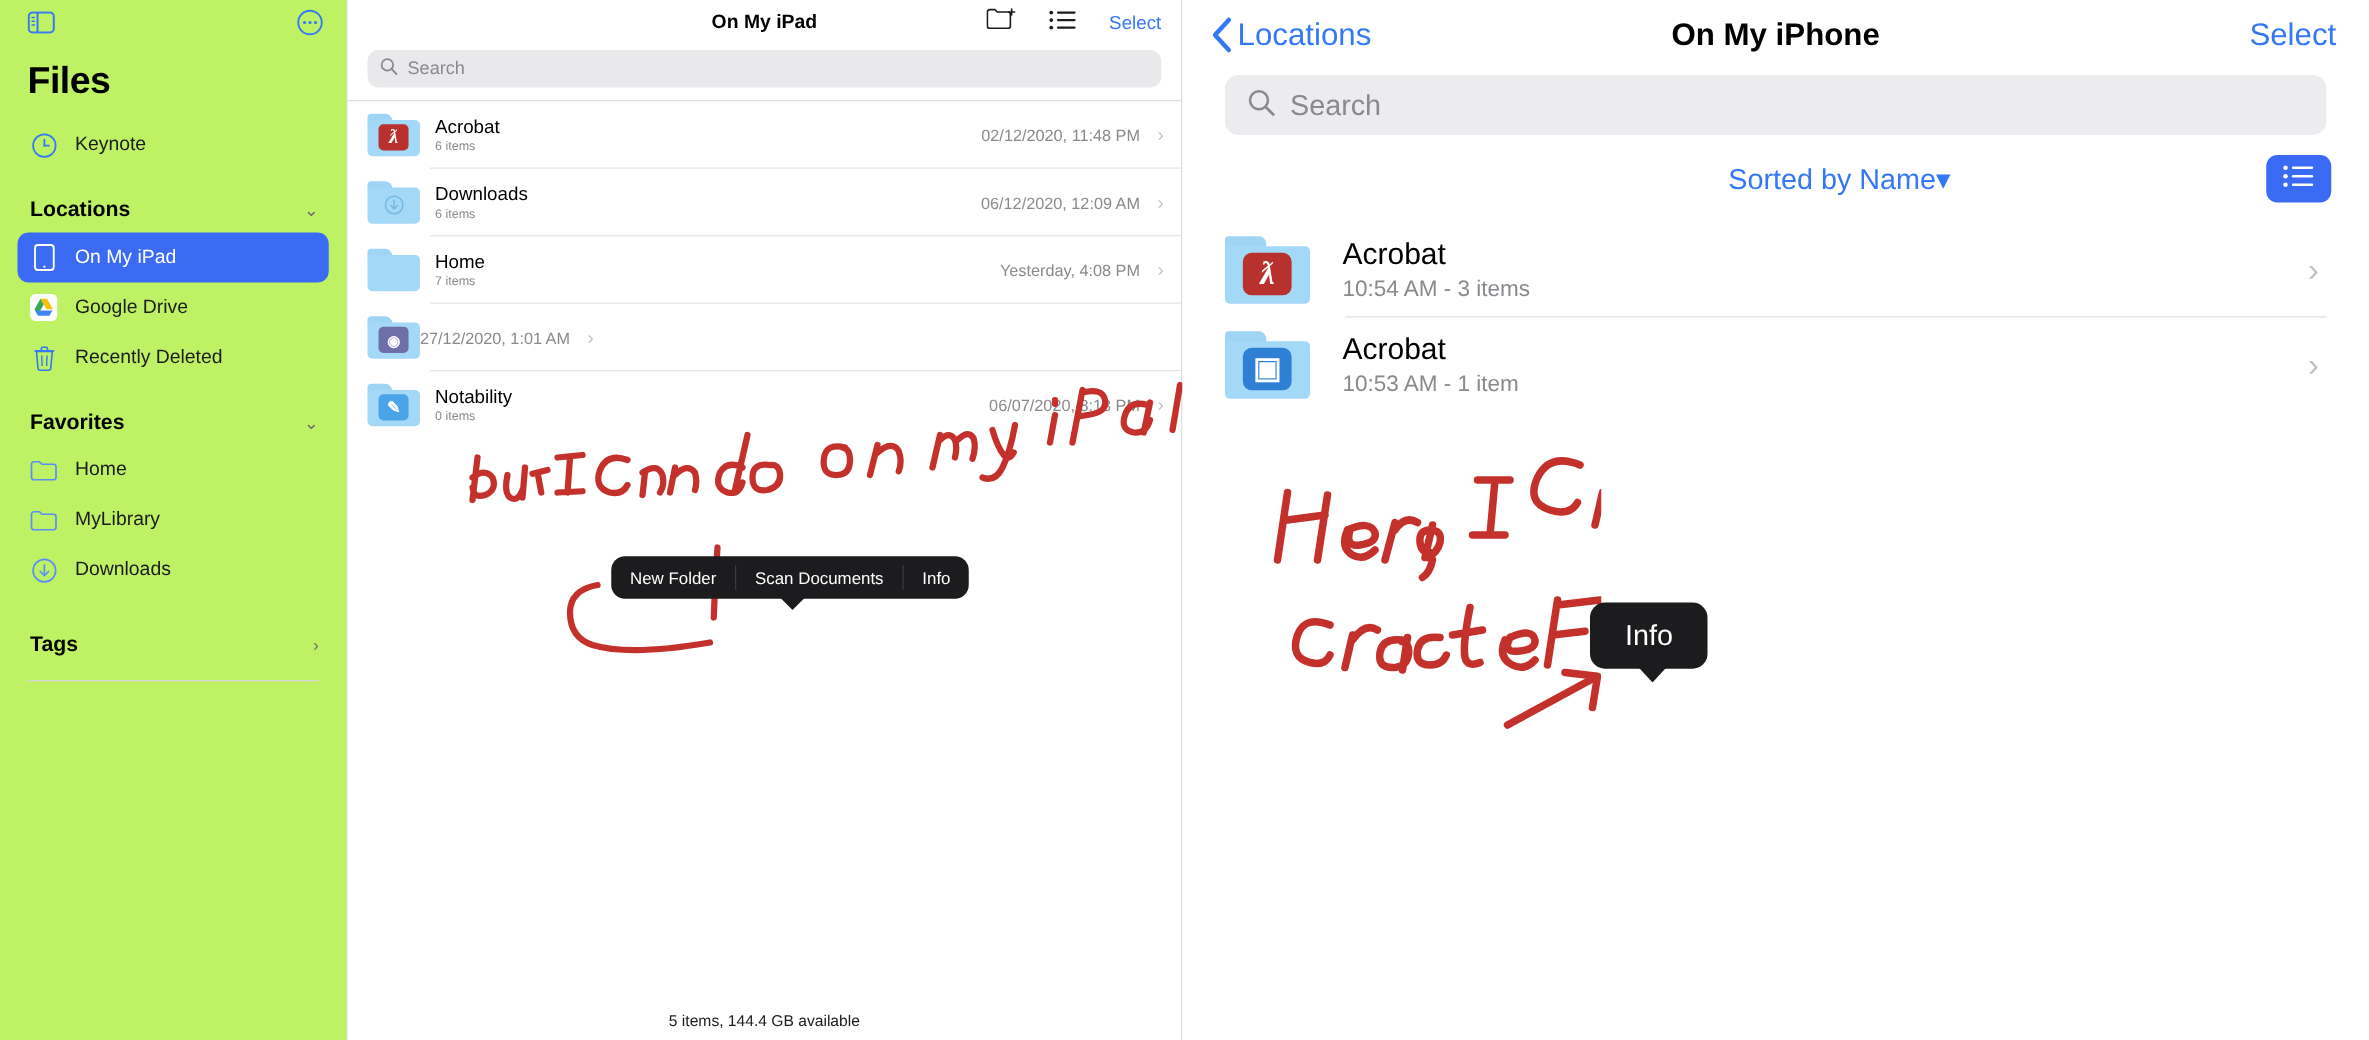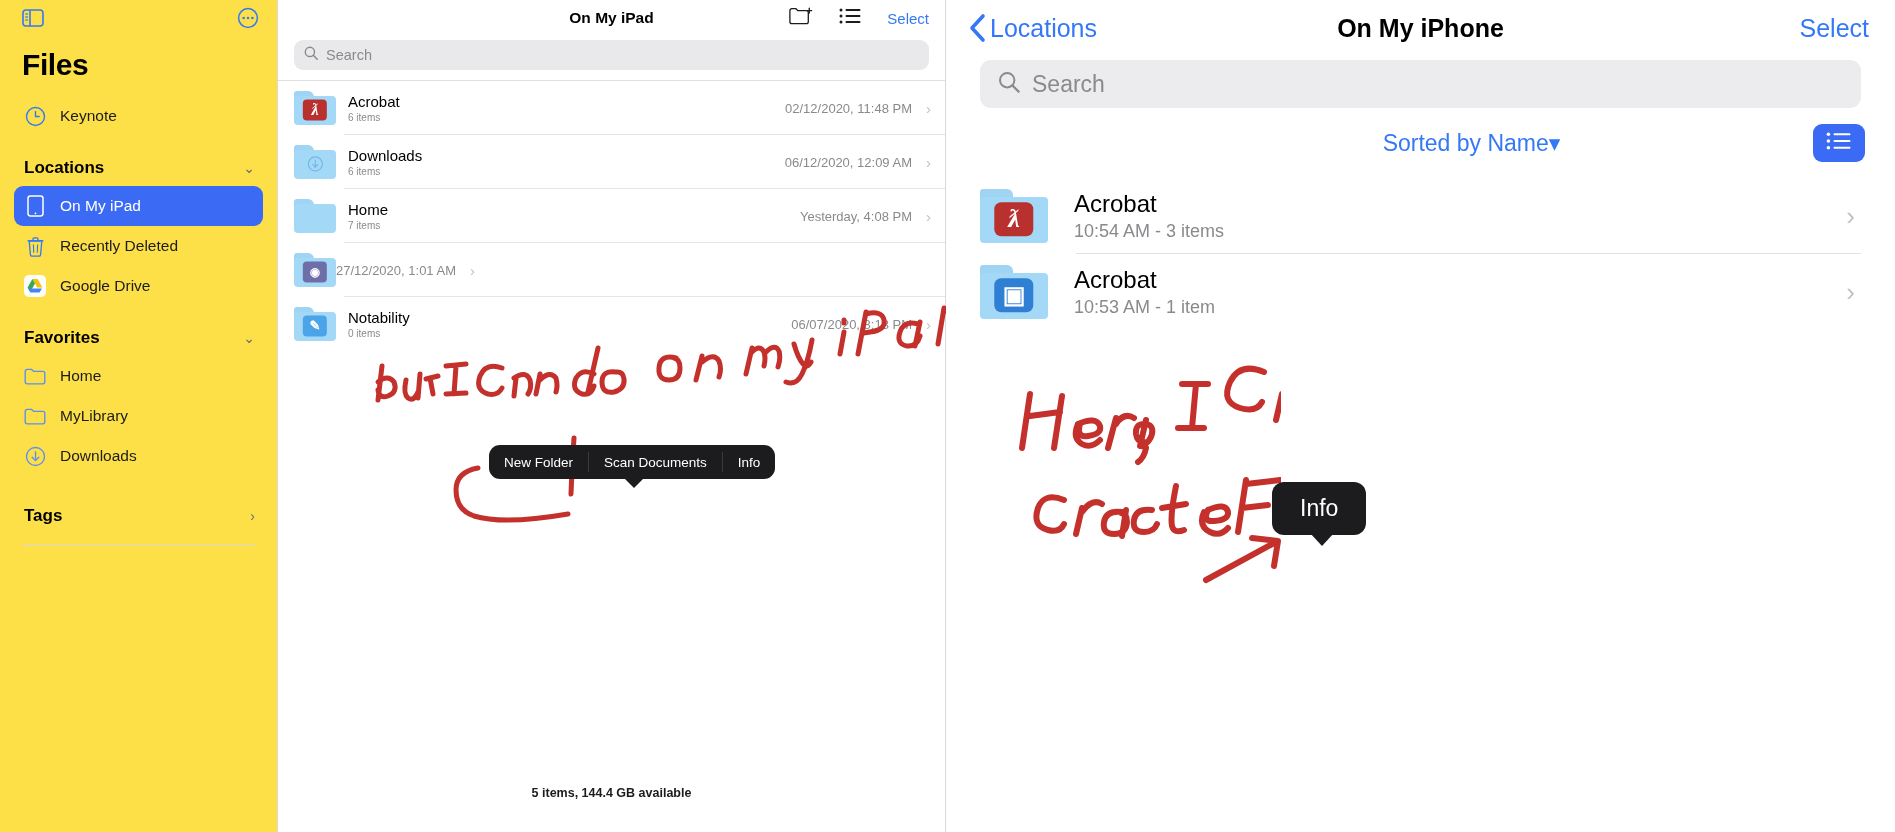--- a/index.html
+++ b/index.html
@@ -7,21 +7,21 @@
     width: 1895px; height: 832px;
     font-family: "Liberation Sans", sans-serif;
     background: #ffffff;
     overflow: hidden;
   }
   .screen { position: relative; width: 1895px; height: 832px; display: flex; }
 
   
   .sidebar {
     width: 278px; height: 832px;
-    background: #fde047;
+    background: #bef264;
     border-right: 1px solid #d8d7dc;
     position: relative;
     flex: 0 0 278px;
   }
   .sb-toolbar {
     height: 40px; display: flex; align-items: center;
     justify-content: space-between;
     padding: 0 18px 0 22px;
   }
   .sb-title {
@@ -77,22 +77,22 @@
     height: 1px; background: #e5e5e7;
   }
   .frow:last-child::after { display: none; }
   .fico { width: 42px; height: 34px; flex: 0 0 42px; position: relative; }
   .fmeta { margin-left: 12px; flex: 1 1 auto; }
   .fname { font-size: 15px; color: #000; line-height: 1.25; }
   .fsub { font-size: 10px; color: #8a8a8e; margin-top: 0; }
   .fdate { font-size: 13px; color: #8a8a8e; margin-right: 14px; }
   .fchev { color: #c2c2c6; font-size: 15px; margin-right: 14px; }
   .mid-status {
-    position: absolute; bottom: 32px; left: 0; right: 0;
-    text-align: center; font-size: 12.5px; font-weight: bold; color: #1c1c1e;
+    position: absolute; bottom: 8px; left: 0; right: 0;
+    text-align: center; font-size: 12.5px; font-weight: normal; color: #1c1c1e;
   }
 
   
   .right { flex: 1 1 auto; height: 832px; background: #fff; position: relative; }
   .rt-nav {
     height: 56px; display: flex; align-items: center;
     justify-content: center; position: relative; padding: 0 22px;
   }
   .rt-back {
     position: absolute; left: 22px; display: flex; align-items: center; gap: 4px;
@@ -225,41 +225,41 @@
         <svg width="17" height="22" viewBox="0 0 17 22">
           <rect x="1" y="1" width="15" height="20" rx="2.4" fill="none" stroke="#ffffff" stroke-width="1.5"></rect>
           <circle cx="8.5" cy="18.3" r="0.9" fill="#ffffff"></circle>
         </svg>
       </span>
       <span class="sb-label">On My iPad</span>
     </div>
 
     <div class="sb-row">
       <span class="sb-ico">
+        <svg width="22" height="22" viewBox="0 0 22 22">
+          <rect x="0" y="0" width="22" height="22" rx="5" fill="#ffffff"></rect>
+          <polygon points="8.4,4 13.6,4 18.4,12.4 13.2,12.4" fill="#f4c20d"></polygon>
+          <polygon points="8.4,4 3.6,12.4 6.2,17 11,8.6" fill="#3aa757"></polygon>
+          <polygon points="4.1,13.4 17.9,13.4 15.5,17.6 6.5,17.6" fill="#4285f4"></polygon>
+        </svg>
+      </span>
+      <span class="sb-label">Google Drive</span>
+    </div>
+
+    <div class="sb-row">
+      <span class="sb-ico">
         <svg width="19" height="21" viewBox="0 0 19 21">
           <path d="M3.2 5.2 h12.6 l-1.2 13.4 a1.8 1.8 0 0 1 -1.8 1.6 h-6.6 a1.8 1.8 0 0 1 -1.8 -1.6 z" fill="none" stroke="#3478f6" stroke-width="1.3"></path>
           <line x1="1.6" y1="4.7" x2="17.4" y2="4.7" stroke="#3478f6" stroke-width="1.4"></line>
           <path d="M7 4.6 v-1.6 a1.2 1.2 0 0 1 1.2 -1.2 h2.6 a1.2 1.2 0 0 1 1.2 1.2 v1.6" fill="none" stroke="#3478f6" stroke-width="1.3"></path>
           <line x1="7.4" y1="8.4" x2="7.7" y2="16.8" stroke="#3478f6" stroke-width="1.1"></line>
           <line x1="11.6" y1="8.4" x2="11.3" y2="16.8" stroke="#3478f6" stroke-width="1.1"></line>
         </svg>
       </span>
       <span class="sb-label">Recently Deleted</span>
-    </div>
-
-    <div class="sb-row">
-      <span class="sb-ico">
-        <svg width="22" height="22" viewBox="0 0 22 22">
-          <rect x="0" y="0" width="22" height="22" rx="5" fill="#ffffff"></rect>
-          <polygon points="8.4,4 13.6,4 18.4,12.4 13.2,12.4" fill="#f4c20d"></polygon>
-          <polygon points="8.4,4 3.6,12.4 6.2,17 11,8.6" fill="#3aa757"></polygon>
-          <polygon points="4.1,13.4 17.9,13.4 15.5,17.6 6.5,17.6" fill="#4285f4"></polygon>
-        </svg>
-      </span>
-      <span class="sb-label">Google Drive</span>
     </div>
 
     <div class="sb-section">
       <span class="sb-section-title">Favorites</span>
       <span class="chev">⌄</span>
     </div>
 
     <div class="sb-row">
       <span class="sb-ico">
         <svg width="22" height="18" viewBox="0 0 22 18">

